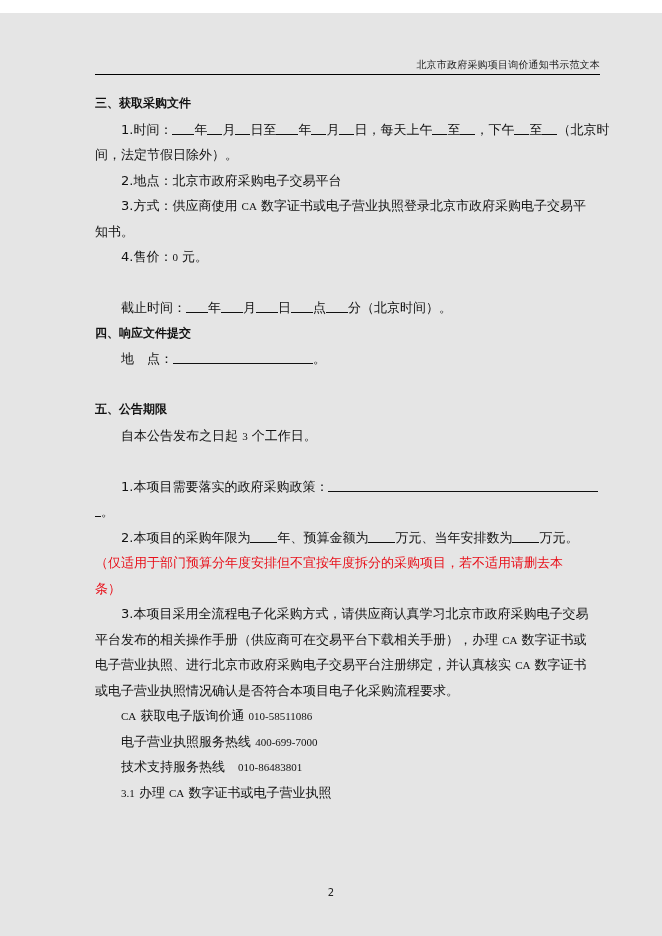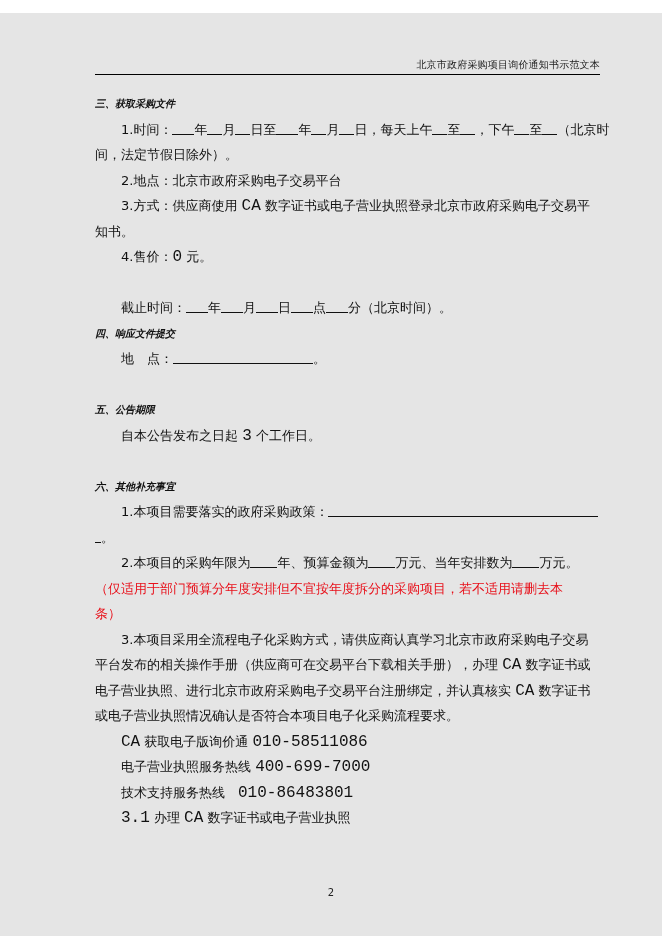--- a/index.html
+++ b/index.html
@@ -6,23 +6,23 @@
   body { width: 662px; height: 936px; position: relative; overflow: hidden;
          font-family: "DejaVu Sans", "Liberation Sans", sans-serif; color: #111; }
   .page { position: absolute; left: 0; top: 13px; width: 662px; height: 936px; background: #e5e5e5; }
   .header { position: absolute; left: 95px; top: 44px; width: 505px; height: 17px;
             border-bottom: 1.3px solid #000; }
   .header-title { position: absolute; right: 0; bottom: 2px; font-size: 10px; color: #222;
                   white-space: nowrap; letter-spacing: 0.2px; }
   .content { position: absolute; left: 95px; top: 78px; width: 505px; font-size: 13px; line-height: 25.5px; }
   .line { white-space: nowrap; height: 25.5px; }
   .indent { padding-left: 26px; }
-  .heading { font-weight: bold; font-size: 10px; font-style: italic; }
+  .heading { font-weight: bold; font-size: 12px; }
   .gap { height: 25.5px; }
-  .latin { font-family: Liberation Mono, monospace; font-size: 16px; }
+  .latin { font-family: Liberation Serif, serif; font-size: 11px; }
   .blank { display: inline-block; border-bottom: 1px solid #111; height: 12px; vertical-align: -1px; }
   .red { color: #e8101a; }
   .page-number { position: absolute; left: 0; width: 662px; top: 874px; text-align: center;
                  font-size: 10px; color: #222; }
 </style>
 </head>
 <body>
 
 <div class="page">
 
@@ -46,21 +46,20 @@
     <div class="line heading">四、响应文件提交</div>
     <div class="line indent"><span>地　点：</span><span class="blank" style="width:140px"></span><span>。</span></div>
 
     <div class="gap"></div>
 
     <div class="line heading">五、公告期限</div>
     <div class="line indent"><span>自本公告发布之日起 </span><span class="latin">3</span><span> 个工作日。</span></div>
 
     <div class="gap"></div>
 
-    <div class="line heading">六、其他补充事宜</div>
     <div class="line indent"><span>1.本项目需要落实的政府采购政策：</span><span class="blank" style="width:270px"></span></div>
     <div class="line"><span class="blank" style="width:6px"></span><span>。</span></div>
     <div class="line indent"><span>2.本项目的采购年限为</span><span class="blank" style="width:27px"></span><span>年、预算金额为</span><span class="blank" style="width:27px"></span><span>万元、当年安排数为</span><span class="blank" style="width:27px"></span><span>万元。</span></div>
     <div class="line red">（仅适用于部门预算分年度安排但不宜按年度拆分的采购项目，若不适用请删去本</div>
     <div class="line red">条）</div>
     <div class="line indent">3.本项目采用全流程电子化采购方式，请供应商认真学习北京市政府采购电子交易</div>
     <div class="line"><span>平台发布的相关操作手册（供应商可在交易平台下载相关手册），办理 </span><span class="latin">CA</span><span> 数字证书或</span></div>
     <div class="line"><span>电子营业执照、进行北京市政府采购电子交易平台注册绑定，并认真核实 </span><span class="latin">CA</span><span> 数字证书</span></div>
     <div class="line">或电子营业执照情况确认是否符合本项目电子化采购流程要求。</div>
 

